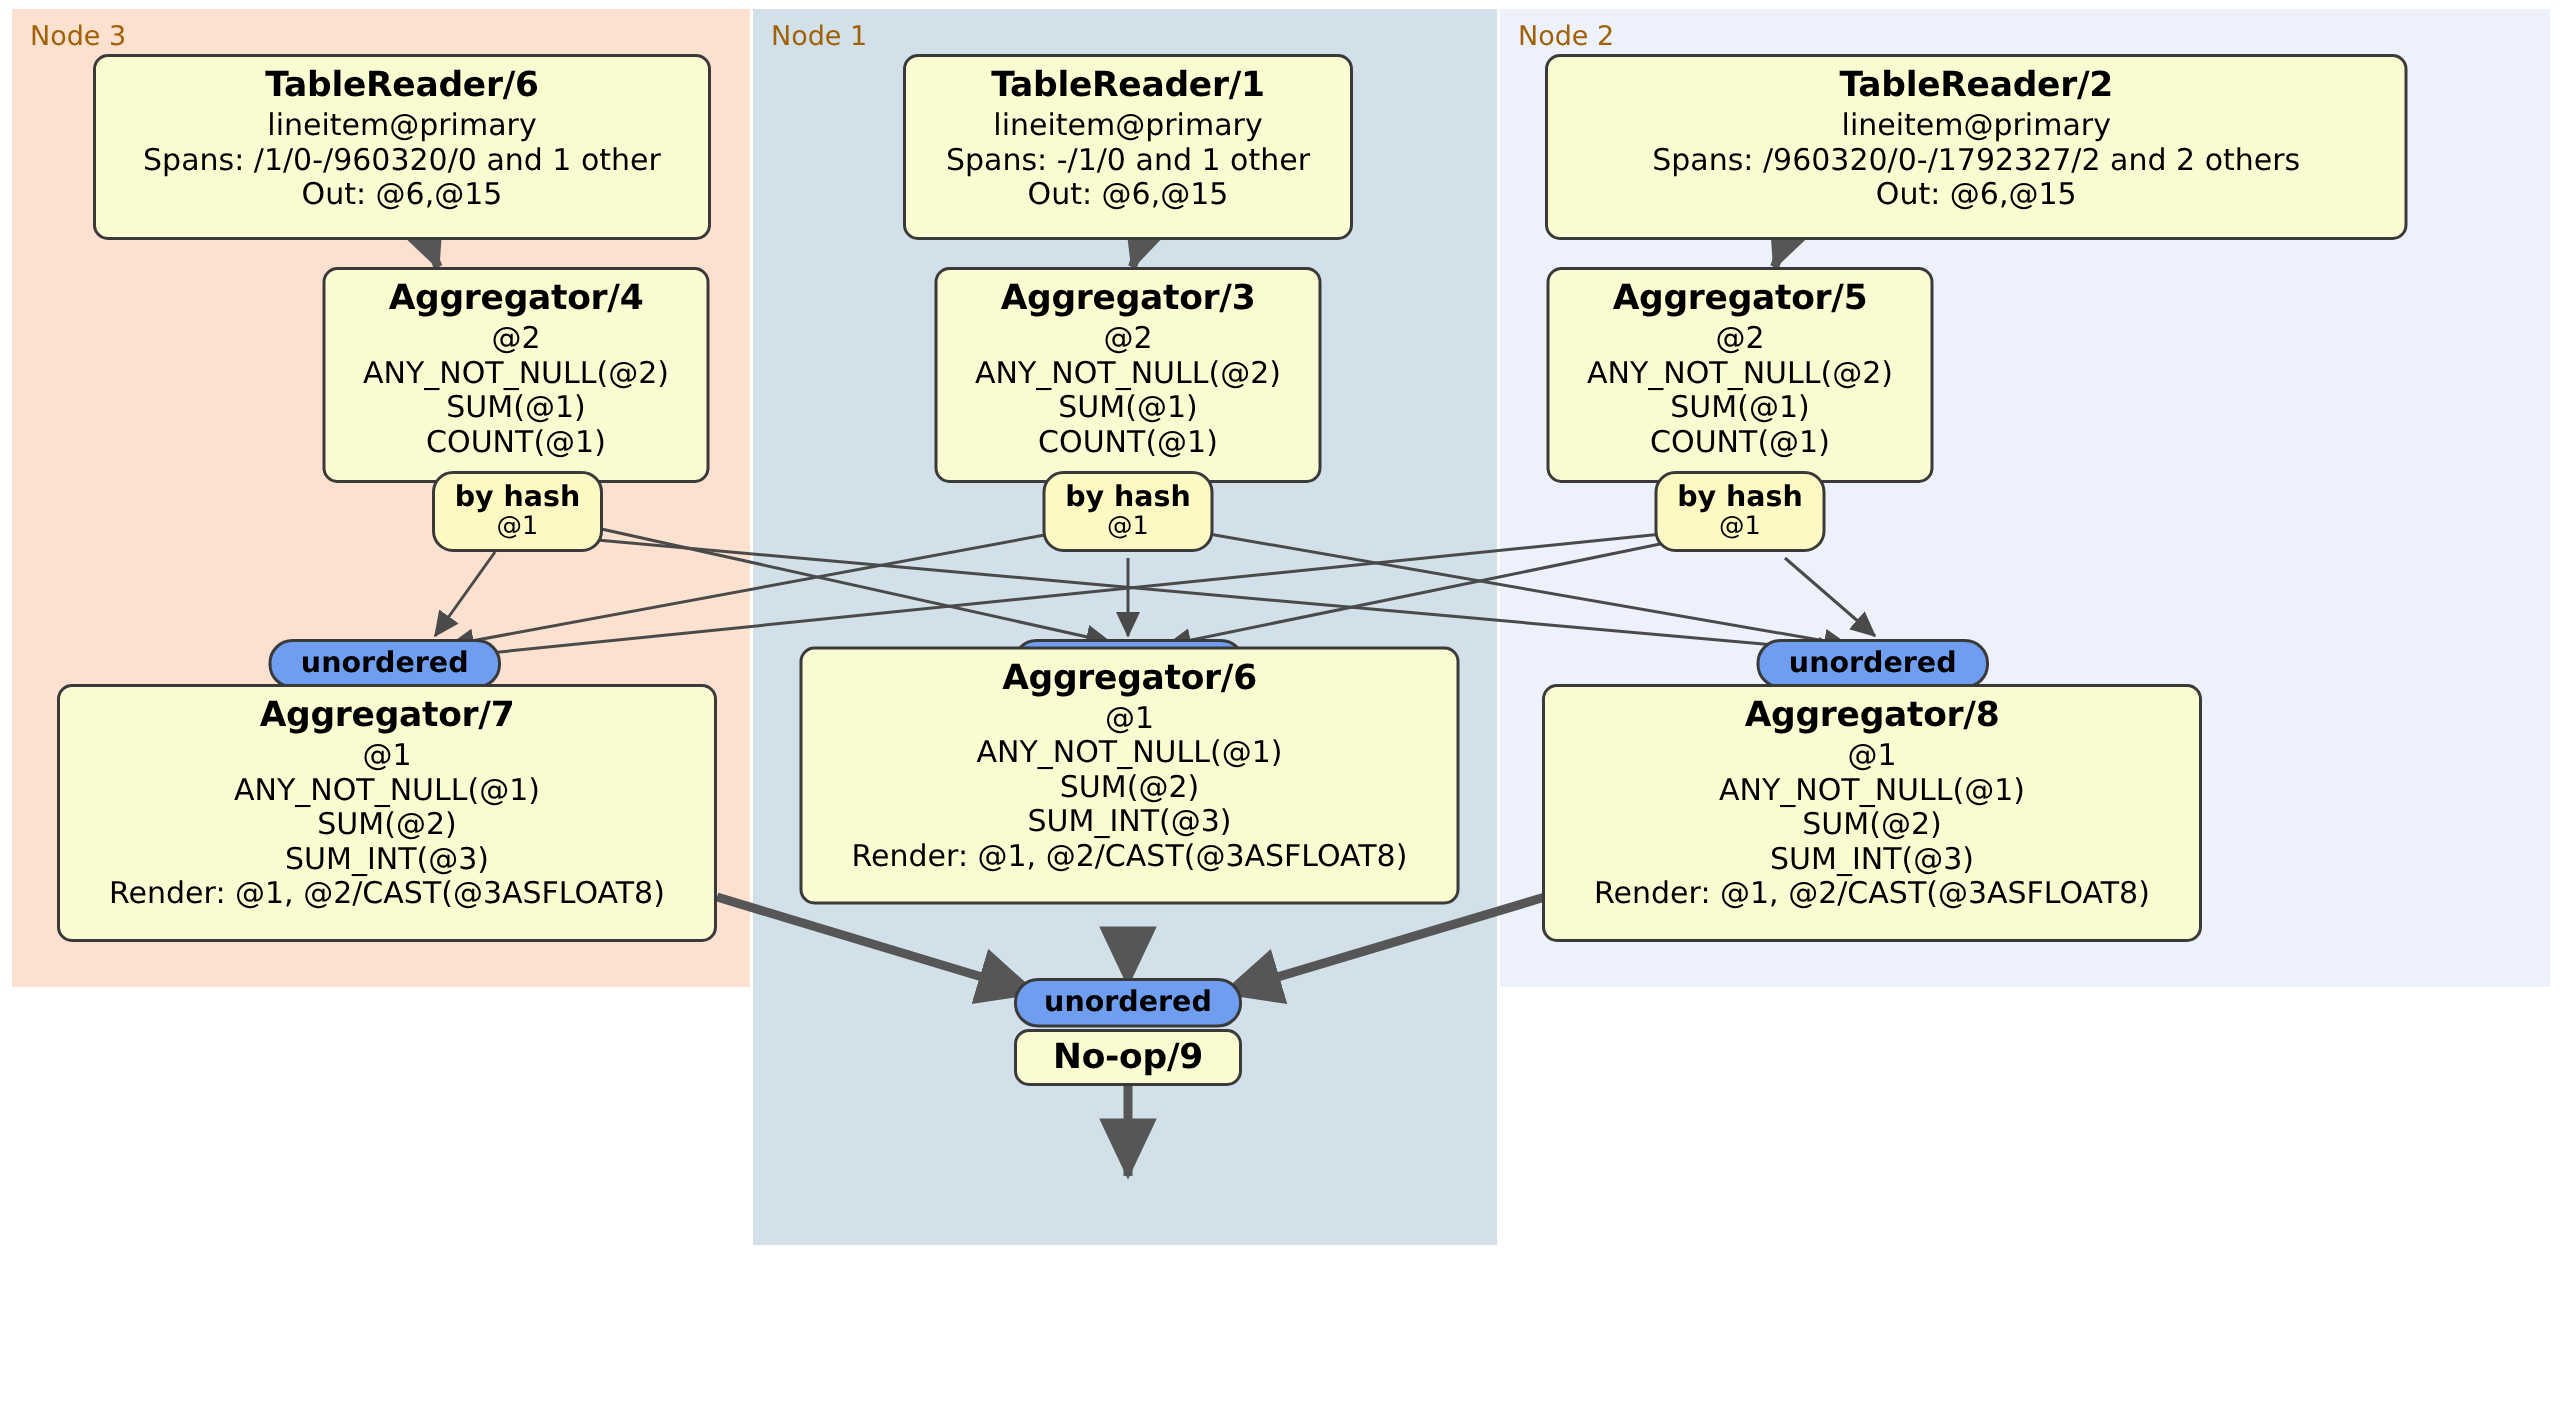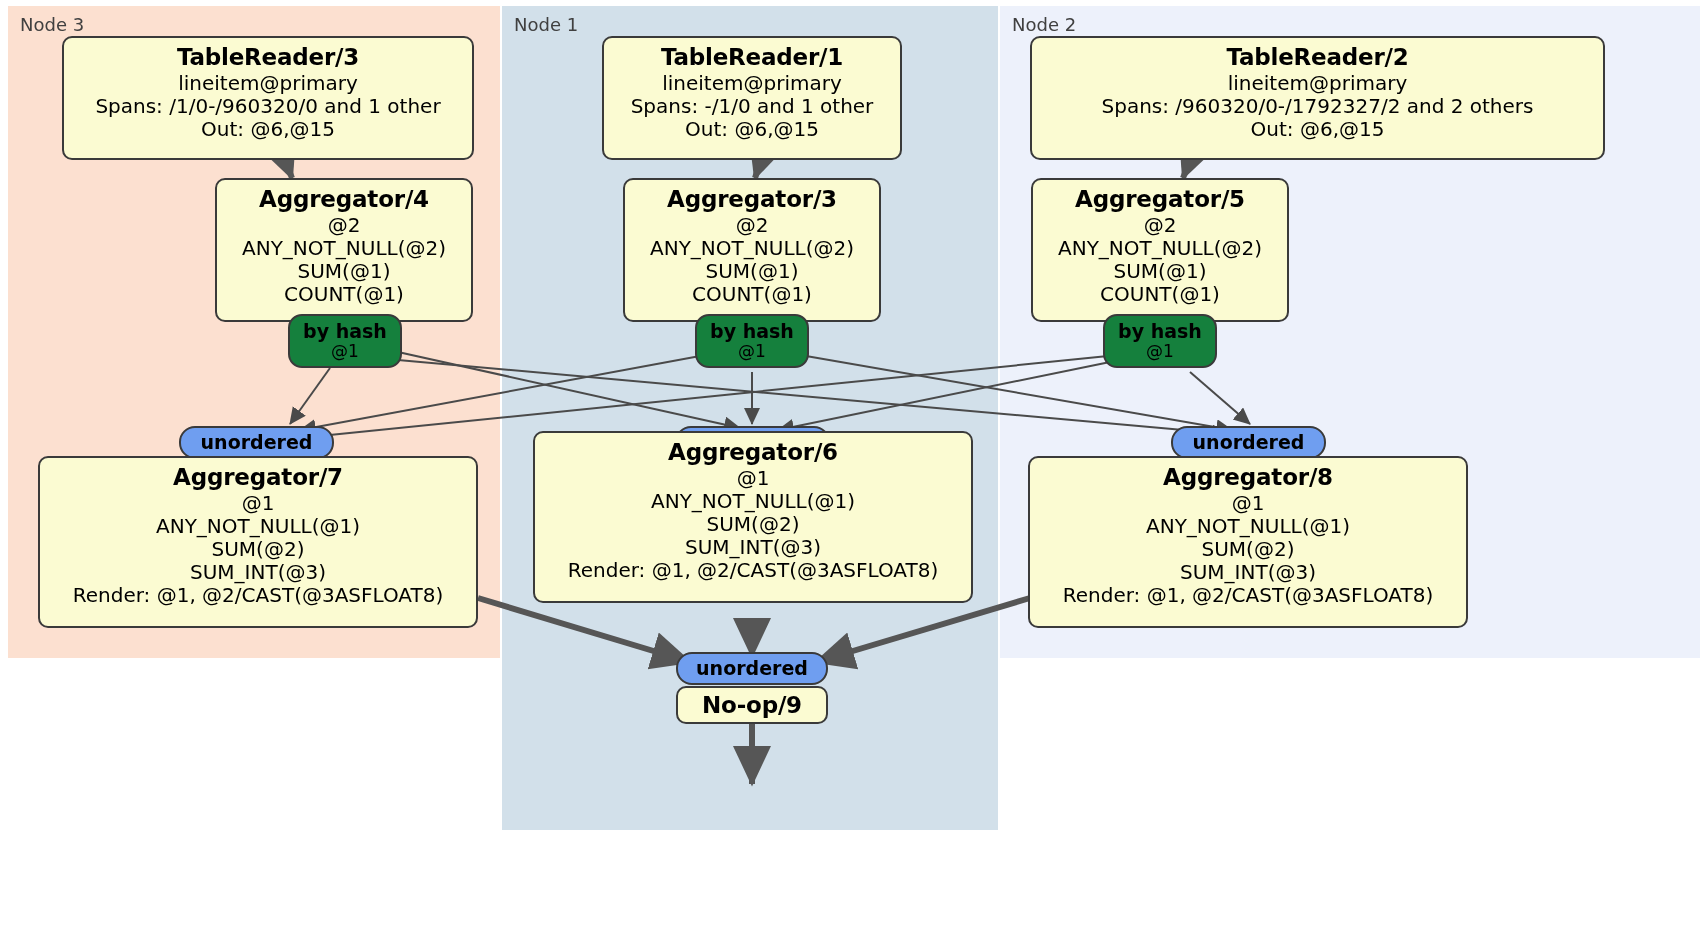--- a/index.html
+++ b/index.html
@@ -17,21 +17,21 @@
   }
   .node-panel {
     position: absolute;
     box-sizing: border-box;
   }
   .node-panel-label {
     position: absolute;
     left: 12px;
     top: 8px;
     font-size: 18px;
-    color: #404040;
+    color: #a16207;
     white-space: nowrap;
   }
   
   .box {
     position: absolute;
     box-sizing: border-box;
     background: #fbfbd2;
     border: 2px solid #3a3a3a;
     border-radius: 10px;
     text-align: center;
@@ -68,21 +68,21 @@
     text-align: center;
     color: #000000;
     line-height: 1.1;
     white-space: nowrap;
     display: flex;
     flex-direction: column;
     align-items: center;
     justify-content: center;
   }
   .pill.hash {
-    background: #15803d;
+    background: #fef9c3;
     border-radius: 14px;
   }
   .pill.sync {
     background: #6f9ef0;
     border-radius: 16px;
   }
   .pill .pill-title {
     font-weight: bold;
     font-size: 19px;
   }
@@ -152,21 +152,21 @@
     <path class="thin-edge" d="M1190,372 L1250,424" marker-end="url(#arrow-thin)"></path>
 
     <path class="thick-edge" d="M478,598 L690,662" marker-end="url(#arrow-thick)"></path>
     <path class="thick-edge" d="M752,628 L752,656" marker-end="url(#arrow-thick)"></path>
     <path class="thick-edge" d="M1030,598 L816,662" marker-end="url(#arrow-thick)"></path>
 
     <path class="thick-edge" d="M752,724 L752,784" marker-end="url(#arrow-thick)"></path>
   </svg>
 
   <div class="box" style="left:62px; top:36px; width:412px; height:124px;">
-    <span class="title">TableReader/3</span>
+    <span class="title">TableReader/6</span>
     <span class="line">lineitem@primary</span>
     <span class="line">Spans: /1/0-/960320/0 and 1 other</span>
     <span class="line">Out: @6,@15</span>
   </div>
 
   <div class="box" style="left:215px; top:178px; width:258px; height:144px;">
     <span class="title">Aggregator/4</span>
     <span class="line">@2</span>
     <span class="line">ANY_NOT_NULL(@2)</span>
     <span class="line">SUM(@1)</span>

